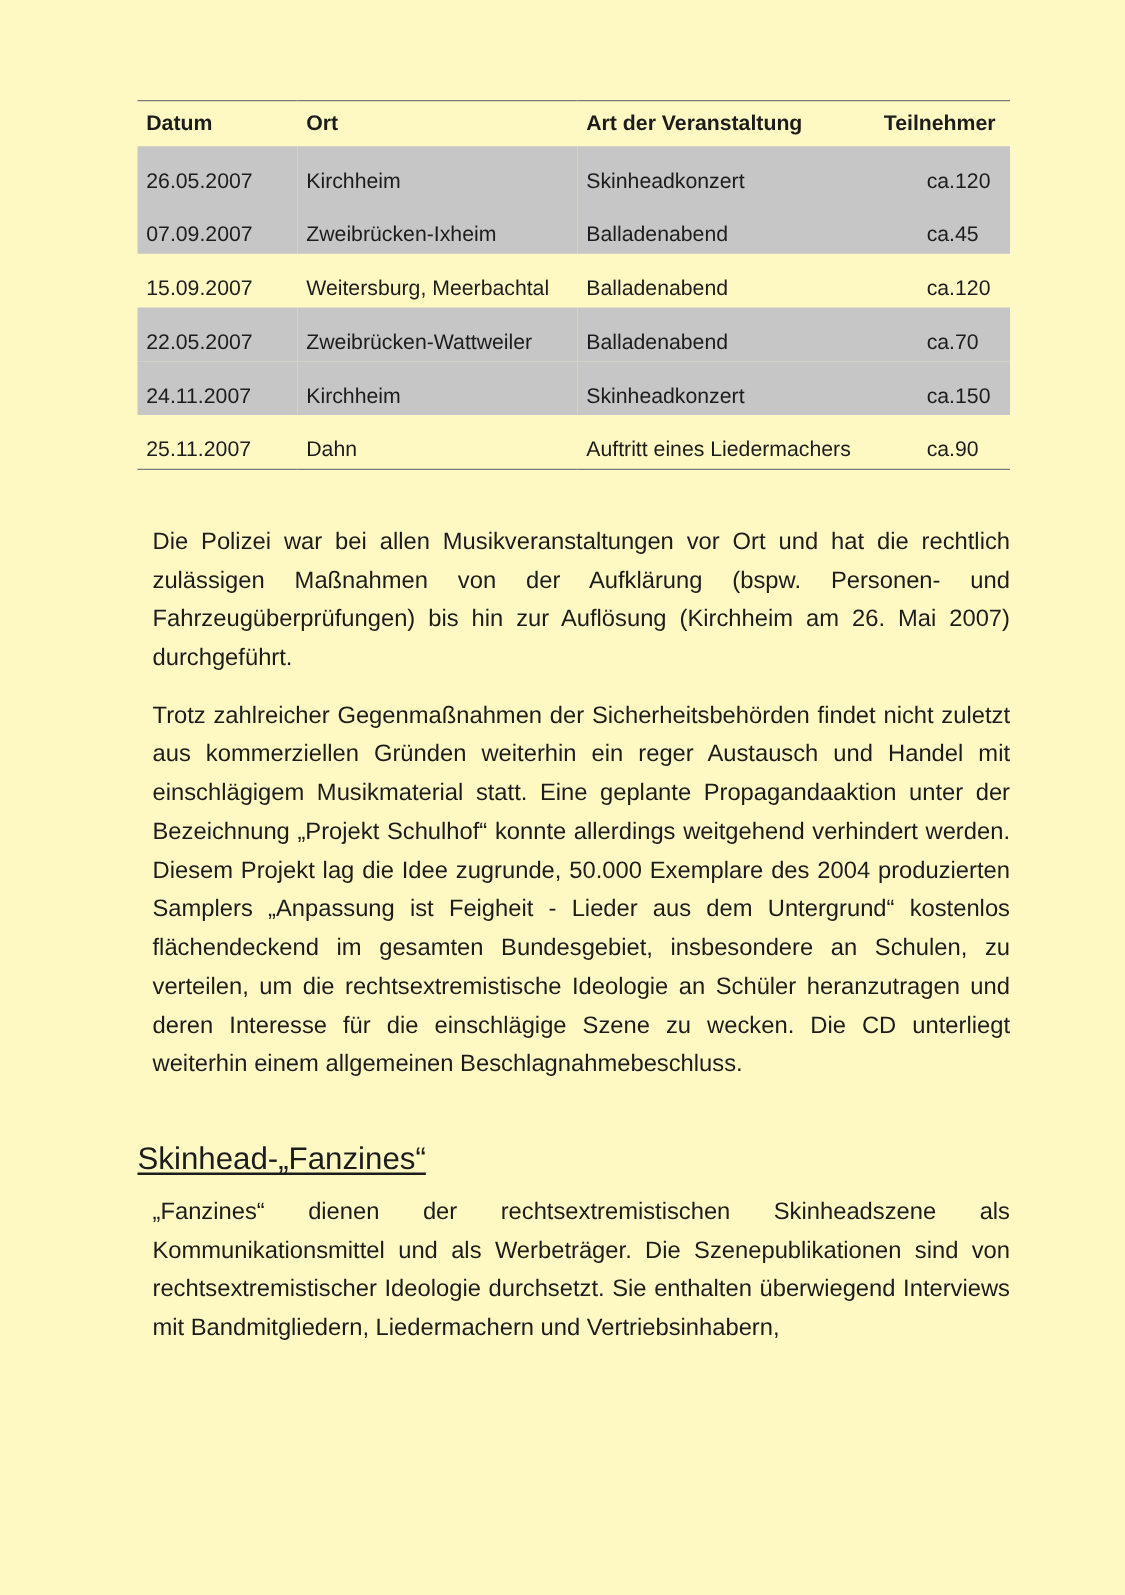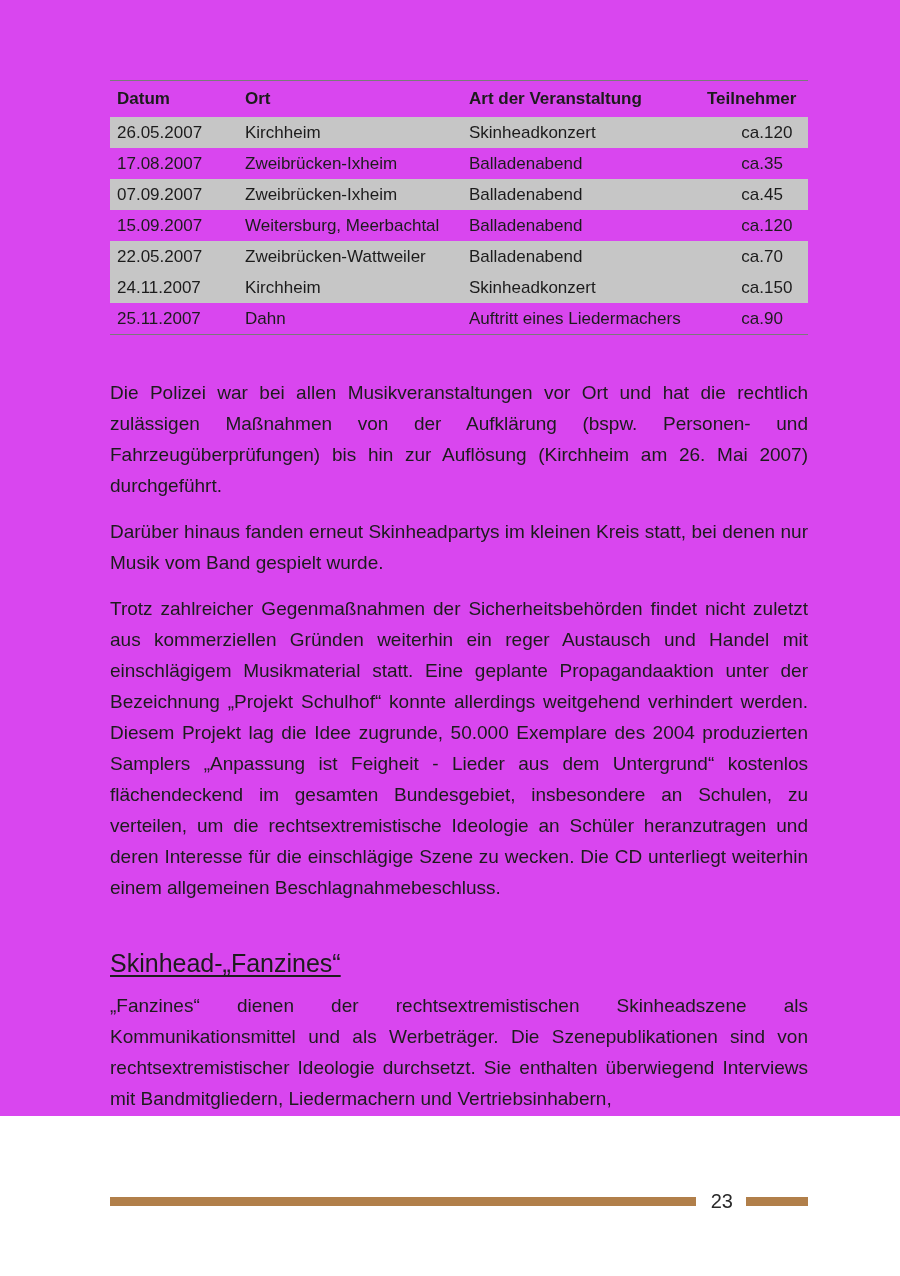--- a/index.html
+++ b/index.html
@@ -4,41 +4,41 @@
 <style>
   * { box-sizing: border-box; }
   html, body { margin: 0; padding: 0; }
   body {
     width: 900px; height: 1276px;
     background: #ffffff;
     font-family: "Liberation Sans", sans-serif;
     color: #1c1c1c;
     overflow: hidden;
   }
-  .page { position: relative; width: 900px; height: 1116px; background: #d946ef; }
+  .page { position: relative; width: 900px; height: 1276px; background: #fef9c3; }
   .content { position: absolute; left: 110px; top: 80px; width: 698px; }
 
   
   table.events {
     width: 100%;
     border-collapse: collapse;
     border-top: 1px solid #7a7a7a;
     border-bottom: 1px solid #7a7a7a;
     font-size: 17px;
     color: #1c1c1c;
   }
   table.events th {
     text-align: left;
     font-weight: bold;
     padding: 9px 8px 9px 7px;
     line-height: 18px;
     white-space: nowrap;
   }
   table.events td {
-    padding: 6px 8px 6px 7px;
+    padding: 18px 8px 6px 7px;
     line-height: 19px;
     white-space: nowrap;
   }
   table.events tr.shaded { background: #c6c6c6; }
   .col-datum { width: 128px; }
   .col-ort { width: 224px; }
   .col-art { width: 238px; }
   .col-teiln { width: 108px; }
   th.num-col, td.num-col { text-align: right; }
   td.num-col .num {
@@ -46,21 +46,21 @@
     width: 36px;
     text-align: left;
   }
 
   
   .bodytext { margin-top: 42px; }
   .para {
     font-size: 19px;
     line-height: 31px;
     text-align: justify;
-    margin: 0 0 15px 0;
+    margin: 0 0 15px 12px;
   }
   .subheading {
     font-size: 25px;
     line-height: 31px;
     margin: 45px 0 11px 0;
     text-decoration: underline;
     text-underline-offset: 3px;
   }
 
   
@@ -106,26 +106,20 @@
           <th class="num-col">Teilnehmer</th>
         </tr>
       </thead>
       <tbody>
         <tr class="shaded">
           <td>26.05.2007</td>
           <td>Kirchheim</td>
           <td>Skinheadkonzert</td>
           <td class="num-col"><span>ca.</span><span class="num">120</span></td>
         </tr>
-        <tr>
-          <td>17.08.2007</td>
-          <td>Zweibrücken-Ixheim</td>
-          <td>Balladenabend</td>
-          <td class="num-col"><span>ca.</span><span class="num">35</span></td>
-        </tr>
         <tr class="shaded">
           <td>07.09.2007</td>
           <td>Zweibrücken-Ixheim</td>
           <td>Balladenabend</td>
           <td class="num-col"><span>ca.</span><span class="num">45</span></td>
         </tr>
         <tr>
           <td>15.09.2007</td>
           <td>Weitersburg, Meerbachtal</td>
           <td>Balladenabend</td>
@@ -147,25 +141,19 @@
           <td>25.11.2007</td>
           <td>Dahn</td>
           <td>Auftritt eines Liedermachers</td>
           <td class="num-col"><span>ca.</span><span class="num">90</span></td>
         </tr>
       </tbody>
     </table>
 
     <div class="bodytext">
       <p class="para">Die Polizei war bei allen Musikveranstaltungen vor Ort und hat die rechtlich zulässigen Maßnahmen von der Aufklärung (bspw. Personen- und Fahrzeugüberprüfungen) bis hin zur Auflösung (Kirchheim am 26. Mai 2007) durchgeführt.</p>
-      <p class="para">Darüber hinaus fanden erneut Skinheadpartys im kleinen Kreis statt, bei denen nur Musik vom Band gespielt wurde.</p>
       <p class="para">Trotz zahlreicher Gegenmaßnahmen der Sicherheitsbehörden findet nicht zuletzt aus kommerziellen Gründen weiterhin ein reger Austausch und Handel mit einschlägigem Musikmaterial statt. Eine geplante Propagandaaktion unter der Bezeichnung „Projekt Schulhof“ konnte allerdings weitgehend verhindert werden. Diesem Projekt lag die Idee zugrunde, 50.000 Exemplare des 2004 produzierten Samplers „Anpassung ist Feigheit - Lieder aus dem Untergrund“ kostenlos flächendeckend im gesamten Bundesgebiet, insbesondere an Schulen, zu verteilen, um die rechtsextremistische Ideologie an Schüler heranzutragen und deren Interesse für die einschlägige Szene zu wecken. Die CD unterliegt weiterhin einem allgemeinen Beschlagnahmebeschluss.</p>
       <div class="subheading">Skinhead-„Fanzines“</div>
       <p class="para">„Fanzines“ dienen der rechtsextremistischen Skinheadszene als Kommunikationsmittel und als Werbeträger. Die Szenepublikationen sind von rechtsextremistischer Ideologie durchsetzt. Sie enthalten überwiegend Interviews mit Bandmitgliedern, Liedermachern und Vertriebsinhabern,</p>
     </div>
   </div>
 
-  <div class="footer">
-    <div class="rule rule-left"></div>
-    <div class="page-number">23</div>
-    <div class="rule rule-right"></div>
-  </div>
 </div>
 
 </body></html>

